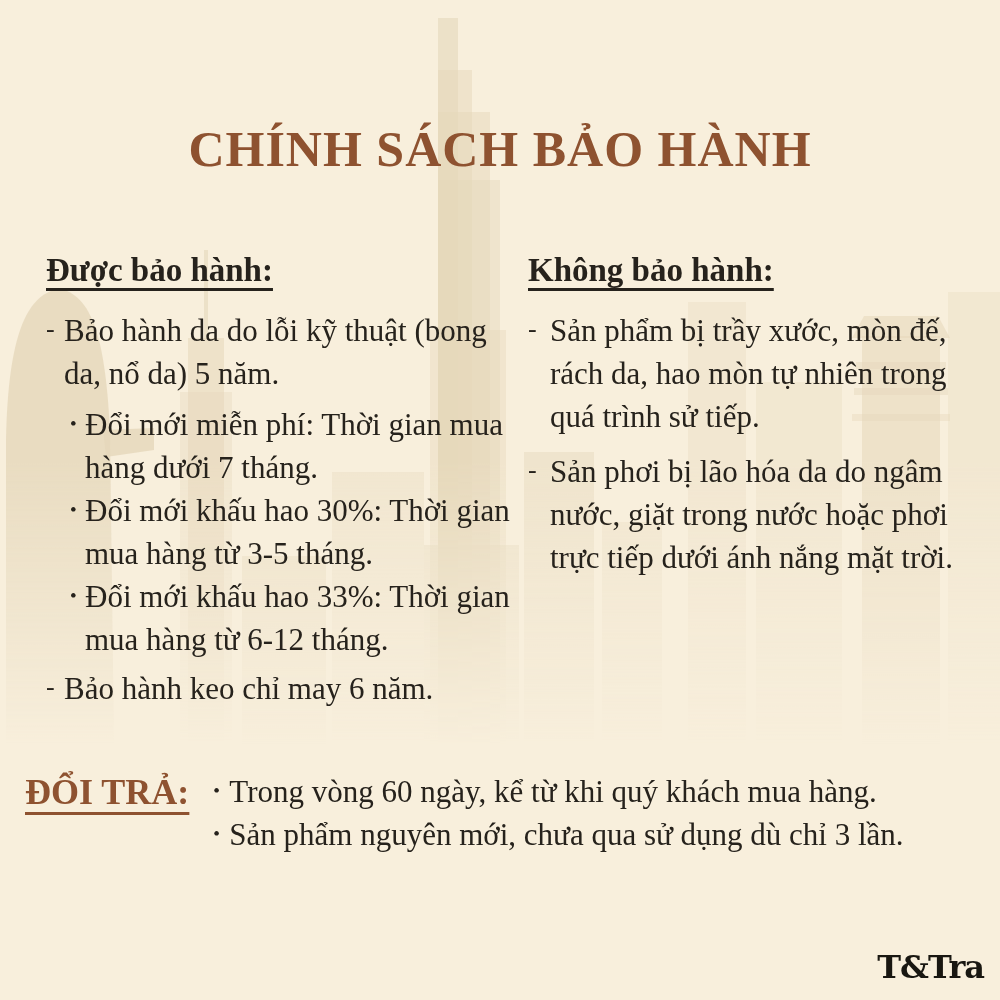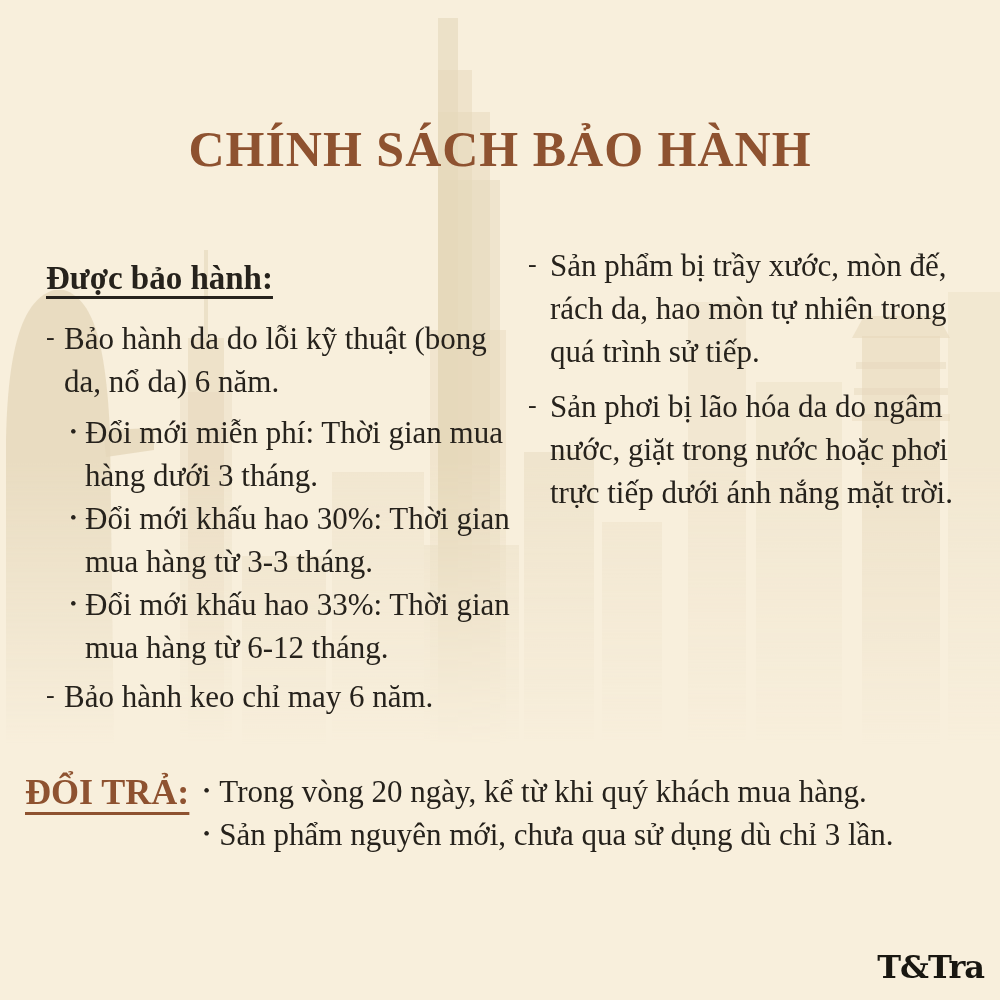--- a/index.html
+++ b/index.html
@@ -21,21 +21,21 @@
     margin:0;text-align:center;
     font-size:50px;font-weight:bold;letter-spacing:1px;
     color:#8e5230;
   }
 
   
   .col{position:absolute;top:244px;}
   .col-left{left:46px;width:470px;}
   .col-right{left:528px;width:452px;}
   .col h2{
-    margin:16px 0 20px 0;
+    margin:8px 0 20px 0;
     font-size:33px;font-weight:bold;
     text-decoration:underline;
     text-decoration-thickness:2.5px;
     text-underline-offset:7px;
   }
   .item{
     display:flex;align-items:flex-start;
     font-size:31px;line-height:43px;
     margin-bottom:8px;
   }
@@ -44,21 +44,21 @@
   .mk-dot{font-size:19px;line-height:42px;padding-left:2px;}
   .item.sub{padding-left:22px;margin-bottom:0;}
   .item.sub .mk{width:15px;}
   .item.gap-top{margin-top:6px;}
   .col-right .item{margin-bottom:12px;}
   .col-right .item .mk{width:22px;}
 
   
   .returns{
     position:absolute;left:25px;top:768px;
-    display:flex;align-items:flex-start;gap:12px;
+    display:flex;align-items:flex-start;gap:22px;
   }
   .returns-label{
     font-size:36px;font-weight:bold;color:#8e5230;
     line-height:48px;
     text-decoration:underline;
     text-decoration-thickness:3px;
     text-underline-offset:8px;
     white-space:nowrap;
   }
   .returns-list{padding-top:2px;width:770px;}
@@ -126,63 +126,64 @@
     </g>
   </svg>
 
   <h1 class="title">CHÍNH SÁCH BẢO HÀNH</h1>
 
   <section class="col col-left">
     <h2>Được bảo hành:</h2>
 
     <div class="item">
       <span class="mk mk-dash">-</span>
-      <span class="txt">Bảo hành da do lỗi kỹ thuật (bong da, nổ da) 6 năm.</span>
+      <span class="txt">Bảo hành da do lỗi kỹ thuật (bong da, nổ da) 5 năm.</span>
     </div>
 
     <div class="item sub">
       <span class="mk mk-dot">•</span>
-      <span class="txt">Đổi mới miễn phí: Thời gian mua hàng dưới 3 tháng.</span>
+      <span class="txt">Đổi mới miễn phí: Thời gian mua hàng dưới 7 tháng.</span>
     </div>
 
     <div class="item sub">
       <span class="mk mk-dot">•</span>
-      <span class="txt">Đổi mới khấu hao 30%: Thời gian mua hàng từ 3-3 tháng.</span>
+      <span class="txt">Đổi mới khấu hao 30%: Thời gian mua hàng từ 3-5 tháng.</span>
     </div>
 
     <div class="item sub">
       <span class="mk mk-dot">•</span>
       <span class="txt">Đổi mới khấu hao 33%: Thời gian mua hàng từ 6-12 tháng.</span>
     </div>
 
     <div class="item gap-top">
       <span class="mk mk-dash">-</span>
       <span class="txt">Bảo hành keo chỉ may 6 năm.</span>
     </div>
   </section>
 
   <section class="col col-right">
+    <h2>Không bảo hành:</h2>
 
     <div class="item">
       <span class="mk mk-dash">-</span>
       <span class="txt">Sản phẩm bị trầy xước, mòn đế, rách da, hao mòn tự nhiên trong quá trình sử tiếp.</span>
     </div>
 
     <div class="item">
       <span class="mk mk-dash">-</span>
       <span class="txt">Sản phơi bị lão hóa da do ngâm nước, giặt trong nước hoặc phơi trực tiếp dưới ánh nắng mặt trời.</span>
     </div>
   </section>
 
   <section class="returns">
     <div class="returns-label">ĐỔI TRẢ:</div>
     <div class="returns-list">
       <div class="item">
         <span class="mk mk-dot">•</span>
-        <span class="txt">Trong vòng 20 ngày, kể từ khi quý khách mua hàng.</span>
+        <span class="txt">Trong vòng 60 ngày, kể từ khi quý khách mua hàng.</span>
       </div>
       <div class="item">
         <span class="mk mk-dot">•</span>
         <span class="txt">Sản phẩm nguyên mới, chưa qua sử dụng dù chỉ 3 lần.</span>
       </div>
     </div>
   </section>
 
   <footer class="brand-footer">
     <span class="brand-logo">T&amp;Tra</span>

